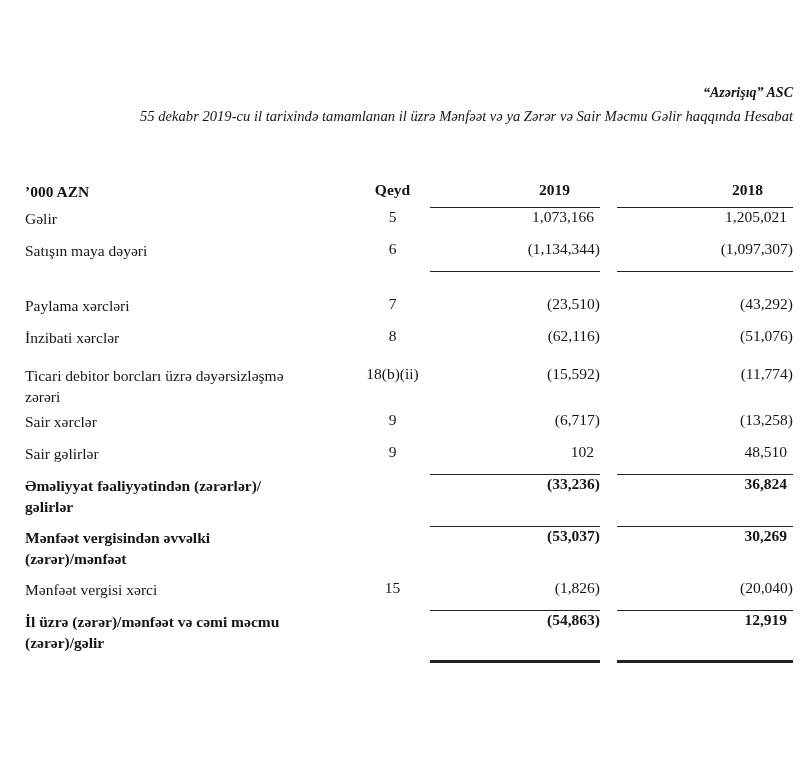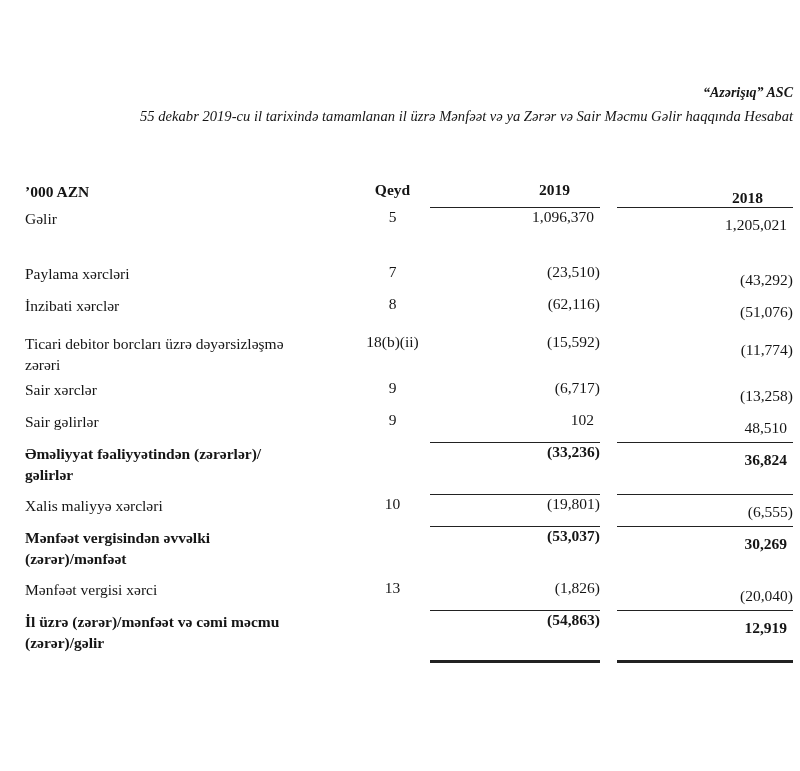--- a/index.html
+++ b/index.html
@@ -15,21 +15,21 @@
   .fin-table { width:768px; margin-top:56px; font-size:15.5px; }
   .row { display:flex; align-items:stretch; min-height:32px; }
   .row.hdr { min-height:27px; font-weight:bold; }
   .row.twoline { min-height:52px; }
   .row.spacer { min-height:23px; }
   .cell { display:flex; box-sizing:border-box; }
   .c-label { width:330px; padding-right:6px; white-space:pre-line; line-height:21px; }
   .c-note  { width:75px;  justify-content:center; text-align:center; }
   .c-2019  { width:170px; justify-content:flex-end; text-align:right; }
   .gapcol  { width:17px; }
-  .c-2018  { width:176px; justify-content:flex-end; text-align:right;margin-top:8px; }
+  .c-2018  { width:176px; justify-content:flex-end; text-align:right; }
   .row.bold { font-weight:bold; }
   .row.v-top .cell { align-items:flex-start; padding-top:6px; }
   .rule-below .c-2019, .rule-below .c-2018 { border-bottom:1.6px solid #222; }
   .rule-thick .c-2019, .rule-thick .c-2018 { border-bottom:3px solid #222; }
   .hdr .c-2019, .hdr .c-2018 { border-bottom:1.6px solid #222; }
   .hdr .c-2019 span, .hdr .c-2018 span { padding-right:30px; }
   .no-paren { padding-right:6px; }
 </style>
 </head>
 <body>
@@ -55,25 +55,38 @@
           <span>2018</span>
         </div>
     </div>
     <div>
         <div class="row">
           <div class="cell c-label"><span>Gəlir</span></div>
           <div class="cell c-note">
             <span>5</span>
           </div>
           <div class="cell c-2019">
-            <span class="no-paren">1,096,370</span>
+            <span class="no-paren">1,073,166</span>
           </div>
           <div class="gapcol"></div>
           <div class="cell c-2018">
             <span class="no-paren">1,205,021</span>
+          </div>
+        </div>
+        <div class="row rule-below">
+          <div class="cell c-label"><span>Satışın maya dəyəri</span></div>
+          <div class="cell c-note">
+            <span>6</span>
+          </div>
+          <div class="cell c-2019">
+            <span>(1,134,344)</span>
+          </div>
+          <div class="gapcol"></div>
+          <div class="cell c-2018">
+            <span>(1,097,307)</span>
           </div>
         </div>
         <div class="row spacer"></div>
         <div class="row">
           <div class="cell c-label"><span>Paylama xərcləri</span></div>
           <div class="cell c-note">
             <span>7</span>
           </div>
           <div class="cell c-2019">
             <span>(23,510)</span>
@@ -143,51 +156,38 @@
             <span></span>
           </div>
           <div class="cell c-2019">
             <span>(33,236)</span>
           </div>
           <div class="gapcol"></div>
           <div class="cell c-2018">
             <span class="no-paren">36,824</span>
           </div>
         </div>
-        <div class="row rule-below">
-          <div class="cell c-label"><span>Xalis maliyyə xərcləri</span></div>
-          <div class="cell c-note">
-            <span>10</span>
-          </div>
-          <div class="cell c-2019">
-            <span>(19,801)</span>
-          </div>
-          <div class="gapcol"></div>
-          <div class="cell c-2018">
-            <span>(6,555)</span>
-          </div>
-        </div>
         <div class="row bold twoline">
           <div class="cell c-label"><span>Mənfəət vergisindən əvvəlki
 (zərər)/mənfəət</span></div>
           <div class="cell c-note">
             <span></span>
           </div>
           <div class="cell c-2019">
             <span>(53,037)</span>
           </div>
           <div class="gapcol"></div>
           <div class="cell c-2018">
             <span class="no-paren">30,269</span>
           </div>
         </div>
         <div class="row rule-below">
           <div class="cell c-label"><span>Mənfəət vergisi xərci</span></div>
           <div class="cell c-note">
-            <span>13</span>
+            <span>15</span>
           </div>
           <div class="cell c-2019">
             <span>(1,826)</span>
           </div>
           <div class="gapcol"></div>
           <div class="cell c-2018">
             <span>(20,040)</span>
           </div>
         </div>
         <div class="row bold twoline rule-thick">

